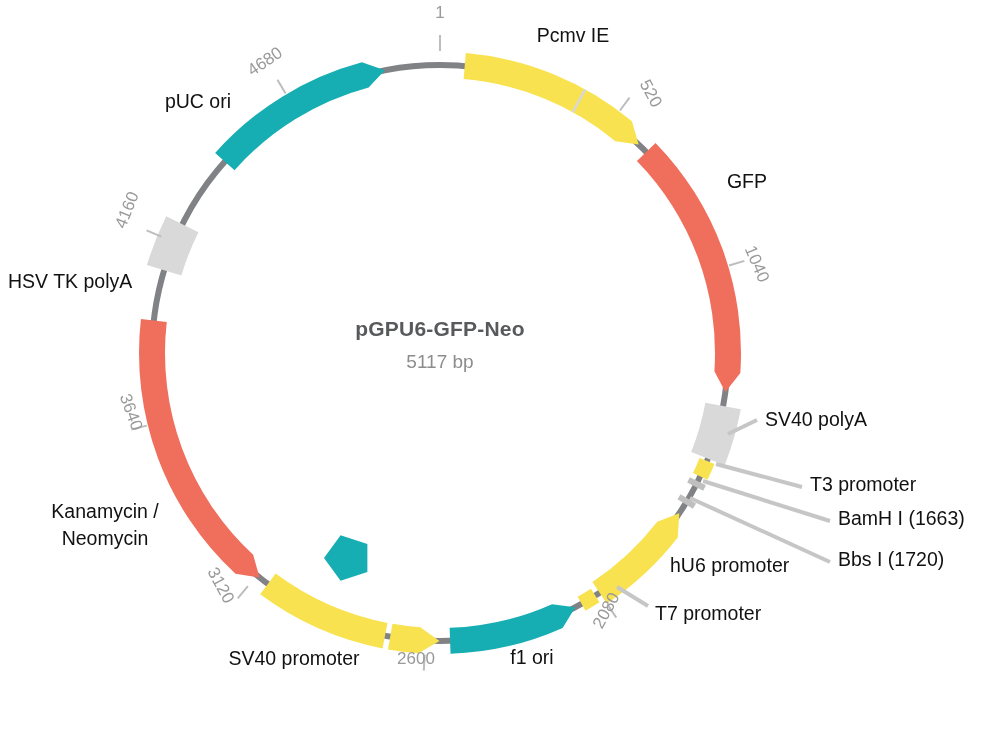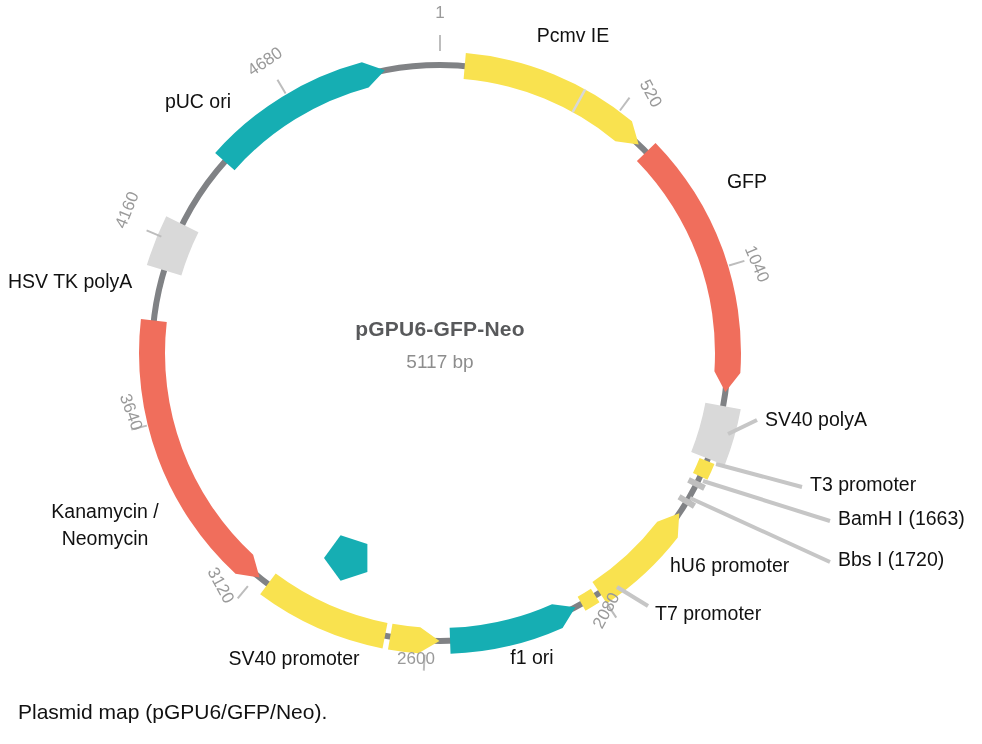--- a/index.html
+++ b/index.html
@@ -143,15 +143,14 @@
         <text x="105" y="545" class="feature-label" text-anchor="middle">Neomycin</text>
         <text x="8" y="288" class="feature-label" text-anchor="start">HSV TK polyA</text>
         <text x="198" y="108" class="feature-label" text-anchor="middle">pUC ori</text>
       </g>
     <g id="center-group">
       <text id="center-title-text" class="center-title" x="440" y="336" text-anchor="middle">pGPU6-GFP-Neo</text>
       <text id="center-size-text" class="center-size" x="440" y="368" text-anchor="middle">5117 bp</text>
     </g>
   </svg>
 
-  <div class="caption">Plasmid map (pGPU6/GFP/Neo).</div>
 
 </div>
 
 </body></html>

